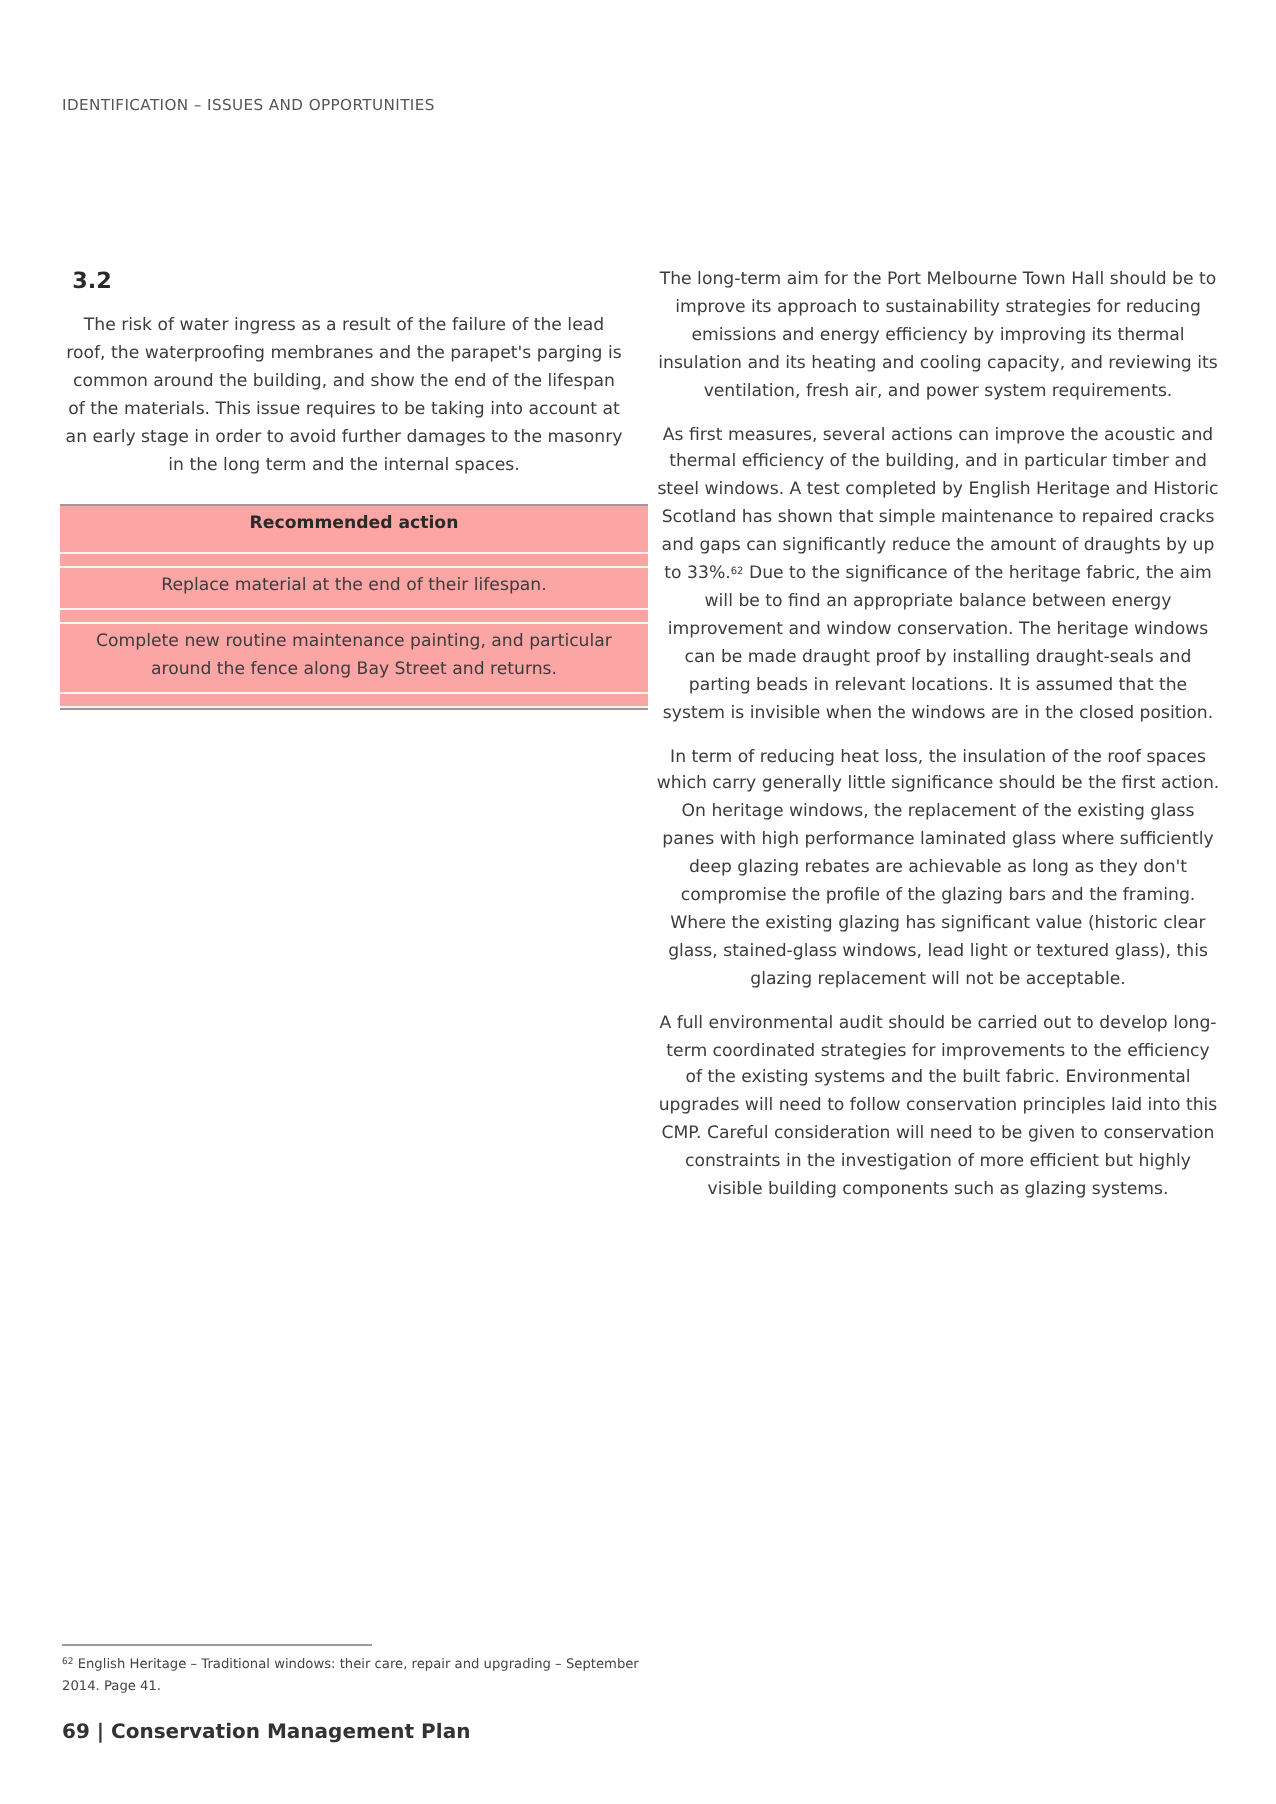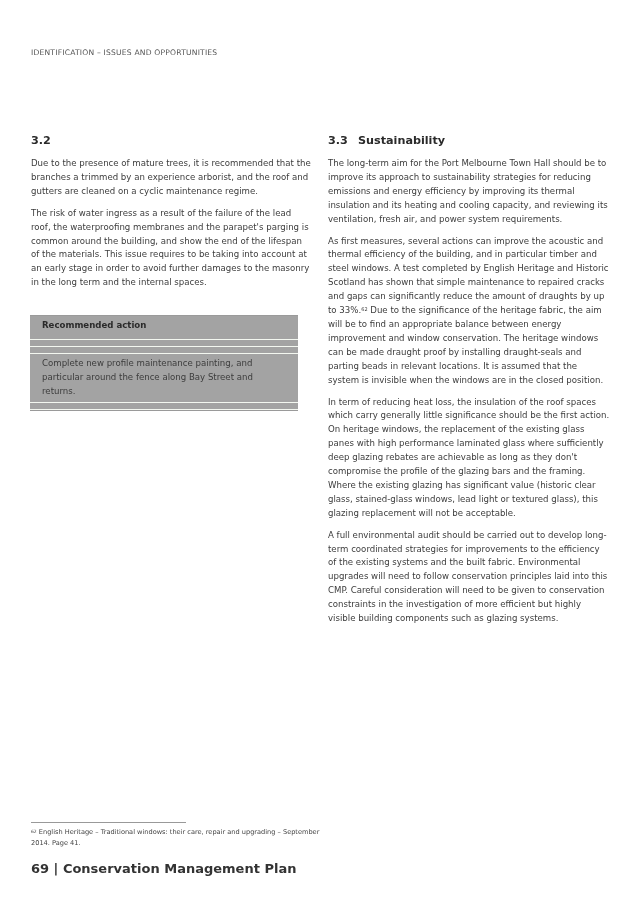--- a/index.html
+++ b/index.html
@@ -4,82 +4,78 @@
   <style>
     html, body { margin: 0; padding: 0; }
     body {
       width: 638px; height: 902px; background: #ffffff; position: relative;
       font-family: "DejaVu Sans", sans-serif; color: #3a3a3a; overflow: hidden;
     }
     .running-head {
       position: absolute; left: 31px; top: 48px;
       font-size: 7.6px; letter-spacing: 0.2px; color: #555;
     }
-    .col { position: absolute; top: 134px; width: 282px; }
+    .col { position: absolute; top: 134px; width: 282px; text-align: center; }
     .col-left { left: 31px; }
     .col-right { left: 328px; }
     h2 {
       margin: 0 0 10px 0; font-size: 11.2px; font-weight: bold; color: #2a2a2a;
       display: flex;
     }
     h2 .num { width: 30px; }
     p {
       margin: 0 0 8px 0; font-size: 8.6px; line-height: 13.9px; color: #3c3c3c;
     }
     sup { font-size: 5px; vertical-align: top; line-height: 10px; }
     .action-box {
-      margin-top: 25px; margin-left: -1px;
-      background: #a3a3a3; border-top: 1.5px solid #9a9a9a; border-bottom: 1.5px solid #9a9a9a;
-      width: 268px;
+      margin-top: 12px; margin-left: -1px;
+      background: #fca5a5; border-top: 1.5px solid #9a9a9a; border-bottom: 1.5px solid #9a9a9a;
+      width: 294px;
     }
     .action-row {
       padding: 3px 12px; font-size: 8.6px; line-height: 13.9px; color: #3c3c3c;
       border-bottom: 1px solid #f3f7f0;
     }
     .action-row.head { font-weight: bold; color: #2a2a2a; padding-bottom: 6px; }
     .action-row.spacer { height: 6px; padding: 0; }
     .footnote-rule {
       position: absolute; left: 31px; top: 822px; width: 155px; border-top: 1px solid #999;
     }
     .footnote {
       position: absolute; left: 31px; top: 827px; width: 290px;
       font-size: 6.6px; line-height: 11px; color: #444;
     }
     .footnote sup { font-size: 4.5px; }
     .page-footer {
       position: absolute; left: 31px; top: 861px;
-      font-size: 13px; font-weight: bold; color: #333;
+      font-size: 10px; font-weight: bold; color: #333;
     }
   </style>
 </head>
 <body>
 
 <div class="running-head">IDENTIFICATION – ISSUES AND OPPORTUNITIES</div>
 
 <div class="col col-left">
   <h2>
     <span class="num">3.2</span>
   </h2>
-  <p>Due to the presence of mature trees, it is recommended that the branches a trimmed by an experience arborist, and the roof and gutters are cleaned on a cyclic maintenance regime.</p>
   <p>The risk of water ingress as a result of the failure of the lead roof, the waterproofing membranes and the parapet's parging is common around the building, and show the end of the lifespan of the materials. This issue requires to be taking into account at an early stage in order to avoid further damages to the masonry in the long term and the internal spaces.</p>
 
   <div class="action-box">
     <div class="action-row head">Recommended action</div>
     <div class="action-row spacer"></div>
+    <div class="action-row">Replace material at the end of their lifespan.</div>
     <div class="action-row spacer"></div>
-    <div class="action-row">Complete new profile maintenance painting, and particular around the fence along Bay Street and returns.</div>
+    <div class="action-row">Complete new routine maintenance painting, and particular around the fence along Bay Street and returns.</div>
     <div class="action-row spacer"></div>
   </div>
 </div>
 
 <div class="col col-right">
-  <h2>
-    <span class="num">3.3</span>
-    <span>Sustainability</span>
-  </h2>
   <p>The long-term aim for the Port Melbourne Town Hall should be to improve its approach to sustainability strategies for reducing emissions and energy efficiency by improving its thermal insulation and its heating and cooling capacity, and reviewing its ventilation, fresh air, and power system requirements.</p>
   <p><span>As first measures, several actions can improve the acoustic and thermal efficiency of the building, and in particular timber and steel windows. A test completed by English Heritage and Historic Scotland has shown that simple maintenance to repaired cracks and gaps can significantly reduce the amount of draughts by up to 33%.</span><sup>62</sup><span> Due to the significance of the heritage fabric, the aim will be to find an appropriate balance between energy improvement and window conservation. The heritage windows can be made draught proof by installing draught-seals and parting beads in relevant locations. It is assumed that the system is invisible when the windows are in the closed position.</span></p>
   <p>In term of reducing heat loss, the insulation of the roof spaces which carry generally little significance should be the first action. On heritage windows, the replacement of the existing glass panes with high performance laminated glass where sufficiently deep glazing rebates are achievable as long as they don't compromise the profile of the glazing bars and the framing. Where the existing glazing has significant value (historic clear glass, stained-glass windows, lead light or textured glass), this glazing replacement will not be acceptable.</p>
   <p>A full environmental audit should be carried out to develop long-term coordinated strategies for improvements to the efficiency of the existing systems and the built fabric. Environmental upgrades will need to follow conservation principles laid into this CMP. Careful consideration will need to be given to conservation constraints in the investigation of more efficient but highly visible building components such as glazing systems.</p>
 </div>
 
 <div class="footnote-rule"></div>
 <div class="footnote"><sup>62</sup><span> English Heritage – Traditional windows: their care, repair and upgrading – September 2014. Page 41.</span></div>
 
 <div class="page-footer">69 | Conservation Management Plan</div>

